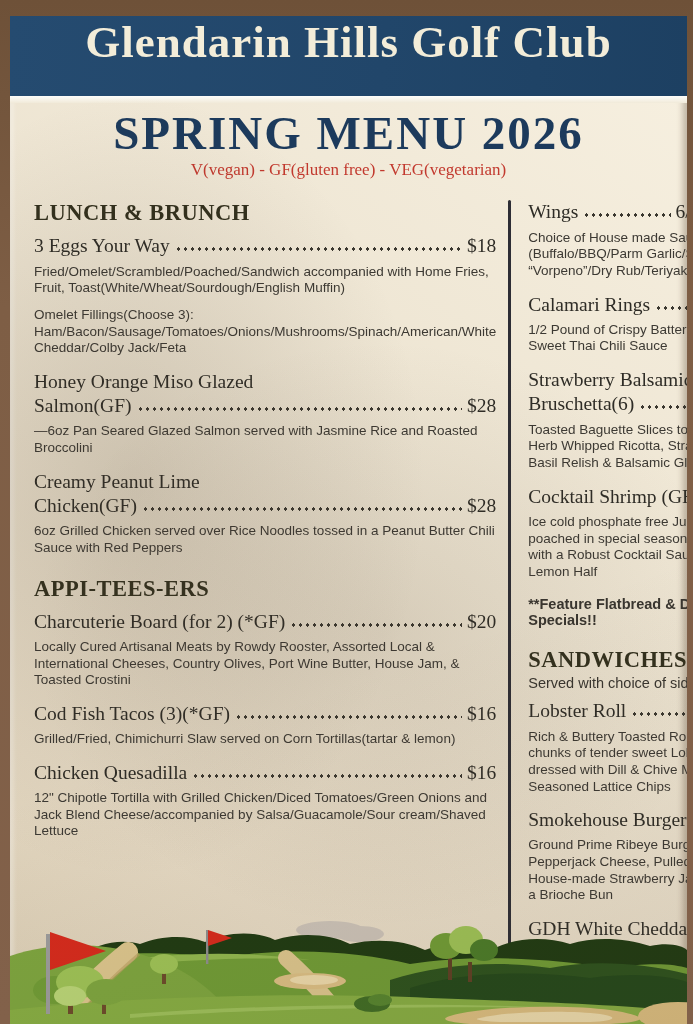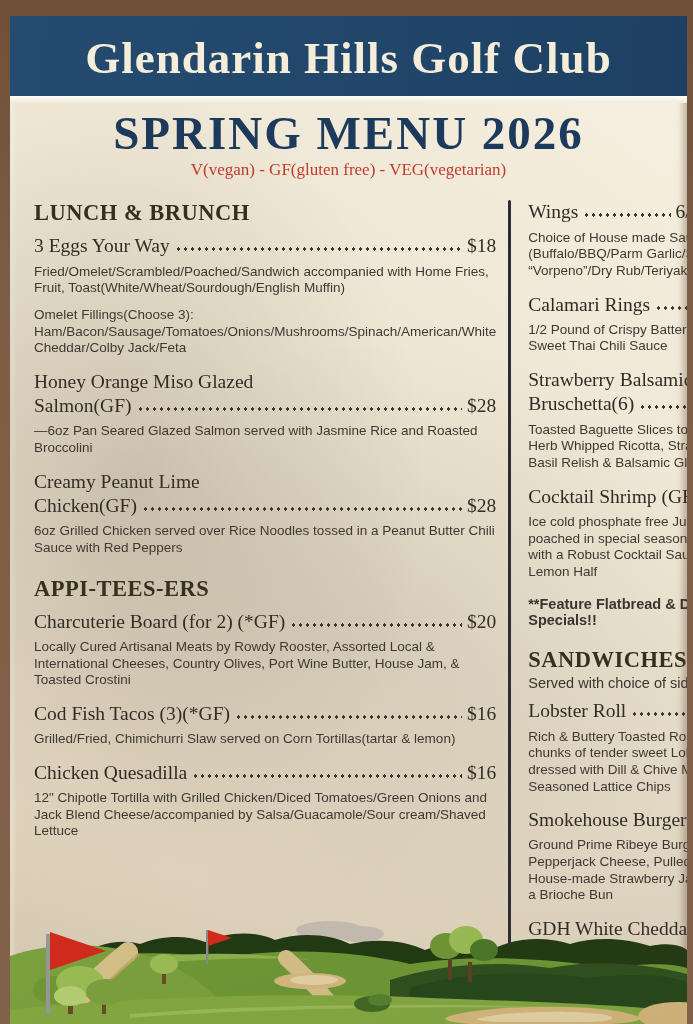--- a/index.html
+++ b/index.html
@@ -5,21 +5,21 @@
   * { margin:0; padding:0; box-sizing:border-box; }
   html,body { width:693px; height:1024px; }
   body { font-family:"Liberation Serif", serif; overflow:hidden; }
 
   .photo { position:relative; width:693px; height:1024px;
            background:linear-gradient(180deg,#6e5138 0%, #7e5e45 30%, #82614a 100%); }
 
   
   .banner { position:absolute; left:10px; right:6px; top:16px; height:83px;
             background:linear-gradient(95deg,#254b70 0%, #21466a 55%, #1d4062 100%);
-            display:flex; align-items:center; justify-content:center; }
+            display:flex; align-items:flex-start; justify-content:center; }
   .banner .club-name { color:#f3edd9; font-size:45px; font-weight:600; letter-spacing:1px;
             font-family:"Liberation Serif", serif; white-space:nowrap; }
 
   
   .sheet { position:absolute; left:10px; right:6px; top:96px; bottom:0;
            background:linear-gradient(215deg,#f6efdf 0%, #ece3d0 45%, #e3d7c1 80%, #d8cbb2 100%);
            overflow:hidden; box-shadow:inset -4px 0 6px rgba(90,70,50,.35), inset 3px 0 5px rgba(255,255,255,.4); }
   .sheet-edge { position:absolute; top:0; left:0; right:0; height:7px;
            background:linear-gradient(180deg,#fdfdfa, #f1ead9); }
 

